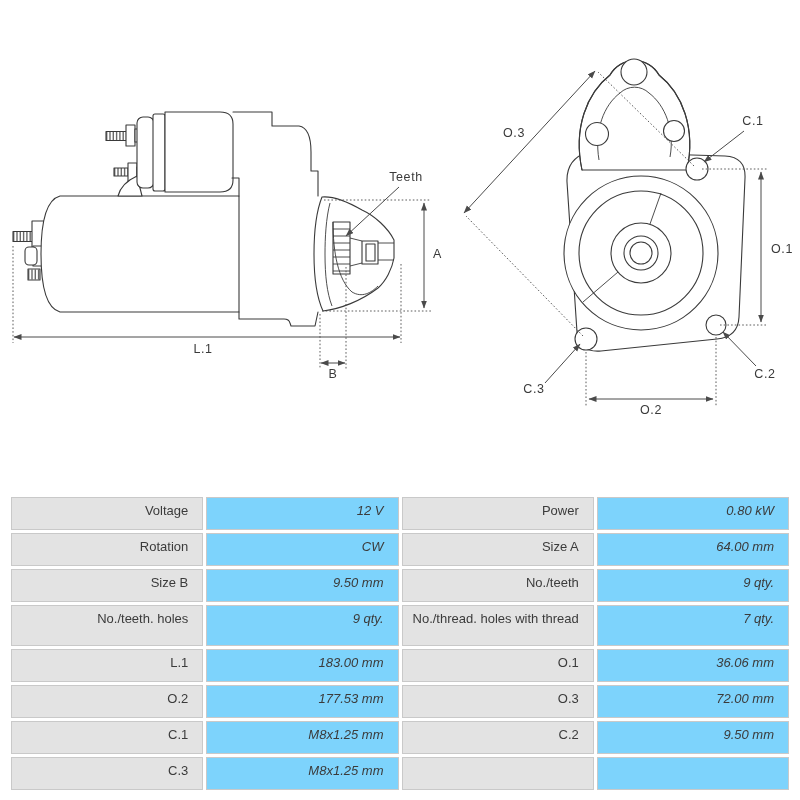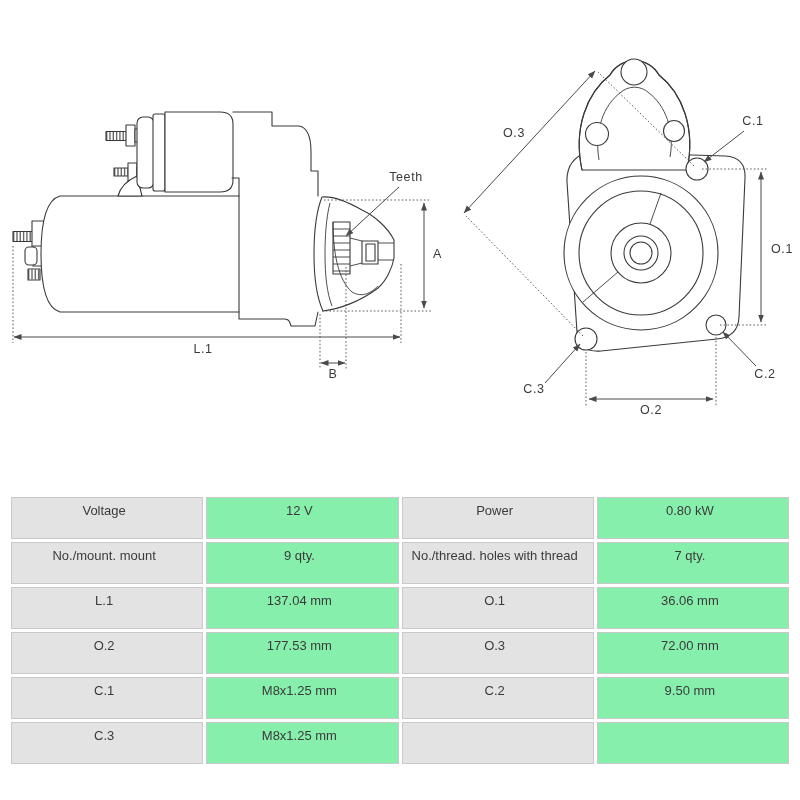--- a/index.html
+++ b/index.html
@@ -14,24 +14,24 @@
   .hole    { fill:#ffffff; stroke:#3a3a3a; stroke-width:1.1; }
   .dim     { fill:none; stroke:#4a4a4a; stroke-width:1; }
   .ext     { fill:none; stroke:#4a4a4a; stroke-width:0.9; stroke-dasharray:1.6 2.1; }
   .thread  { stroke:#6a6a6a; stroke-dasharray:1.4 1.9; fill:none; }
   .dimtext { font-family:"Liberation Sans",sans-serif; font-size:12.5px; fill:#3a3a3a; letter-spacing:0.6px; }
 
   
   table.spec { border-collapse:separate; border-spacing:3px 3px; width:784px;
                margin:24px 8px 0 8px; table-layout:fixed; }
   table.spec td { border:1px solid #c9c9c9; font-size:13px; color:#3b3b3b;
-                  padding:4px 14px 13px 8px; text-align:center; vertical-align:top;
+                  padding:4px 14px 4px 8px; text-align:right; vertical-align:top;
                   height:23px; line-height:1.35; overflow:hidden; }
   td.lbl { background:#e3e3e3; }
-  td.val { background:#86efac; }
+  td.val { background:#7dd3fc;font-style:italic; }
 </style>
 </head>
 <body>
 
 <div class="page">
 
   <svg class="drawing" width="800" height="470" viewBox="0 0 800 470" xmlns="http://www.w3.org/2000/svg">
     <defs>
       <marker id="arrE" markerWidth="9" markerHeight="8" refX="7.5" refY="3" orient="auto" markerUnits="userSpaceOnUse">
         <path d="M0,0 L8,3 L0,6 Z" fill="#4a4a4a"></path>
@@ -192,29 +192,41 @@
         <col style="width:25%">
         <col style="width:25%">
       </colgroup>
     <tbody>
       <tr>
         <td class="lbl">Voltage</td>
         <td class="val">12 V</td>
         <td class="lbl">Power</td>
         <td class="val">0.80 kW</td>
       </tr>
+      <tr>
+        <td class="lbl">Rotation</td>
+        <td class="val">CW</td>
+        <td class="lbl">Size A</td>
+        <td class="val">64.00 mm</td>
+      </tr>
+      <tr>
+        <td class="lbl">Size B</td>
+        <td class="val">9.50 mm</td>
+        <td class="lbl">No./teeth</td>
+        <td class="val">9 qty.</td>
+      </tr>
       <tr style="height:41px">
-        <td class="lbl">No./mount. mount</td>
+        <td class="lbl">No./teeth. holes</td>
         <td class="val">9 qty.</td>
         <td class="lbl">No./thread. holes with thread</td>
         <td class="val">7 qty.</td>
       </tr>
       <tr>
         <td class="lbl">L.1</td>
-        <td class="val">137.04 mm</td>
+        <td class="val">183.00 mm</td>
         <td class="lbl">O.1</td>
         <td class="val">36.06 mm</td>
       </tr>
       <tr>
         <td class="lbl">O.2</td>
         <td class="val">177.53 mm</td>
         <td class="lbl">O.3</td>
         <td class="val">72.00 mm</td>
       </tr>
       <tr>

